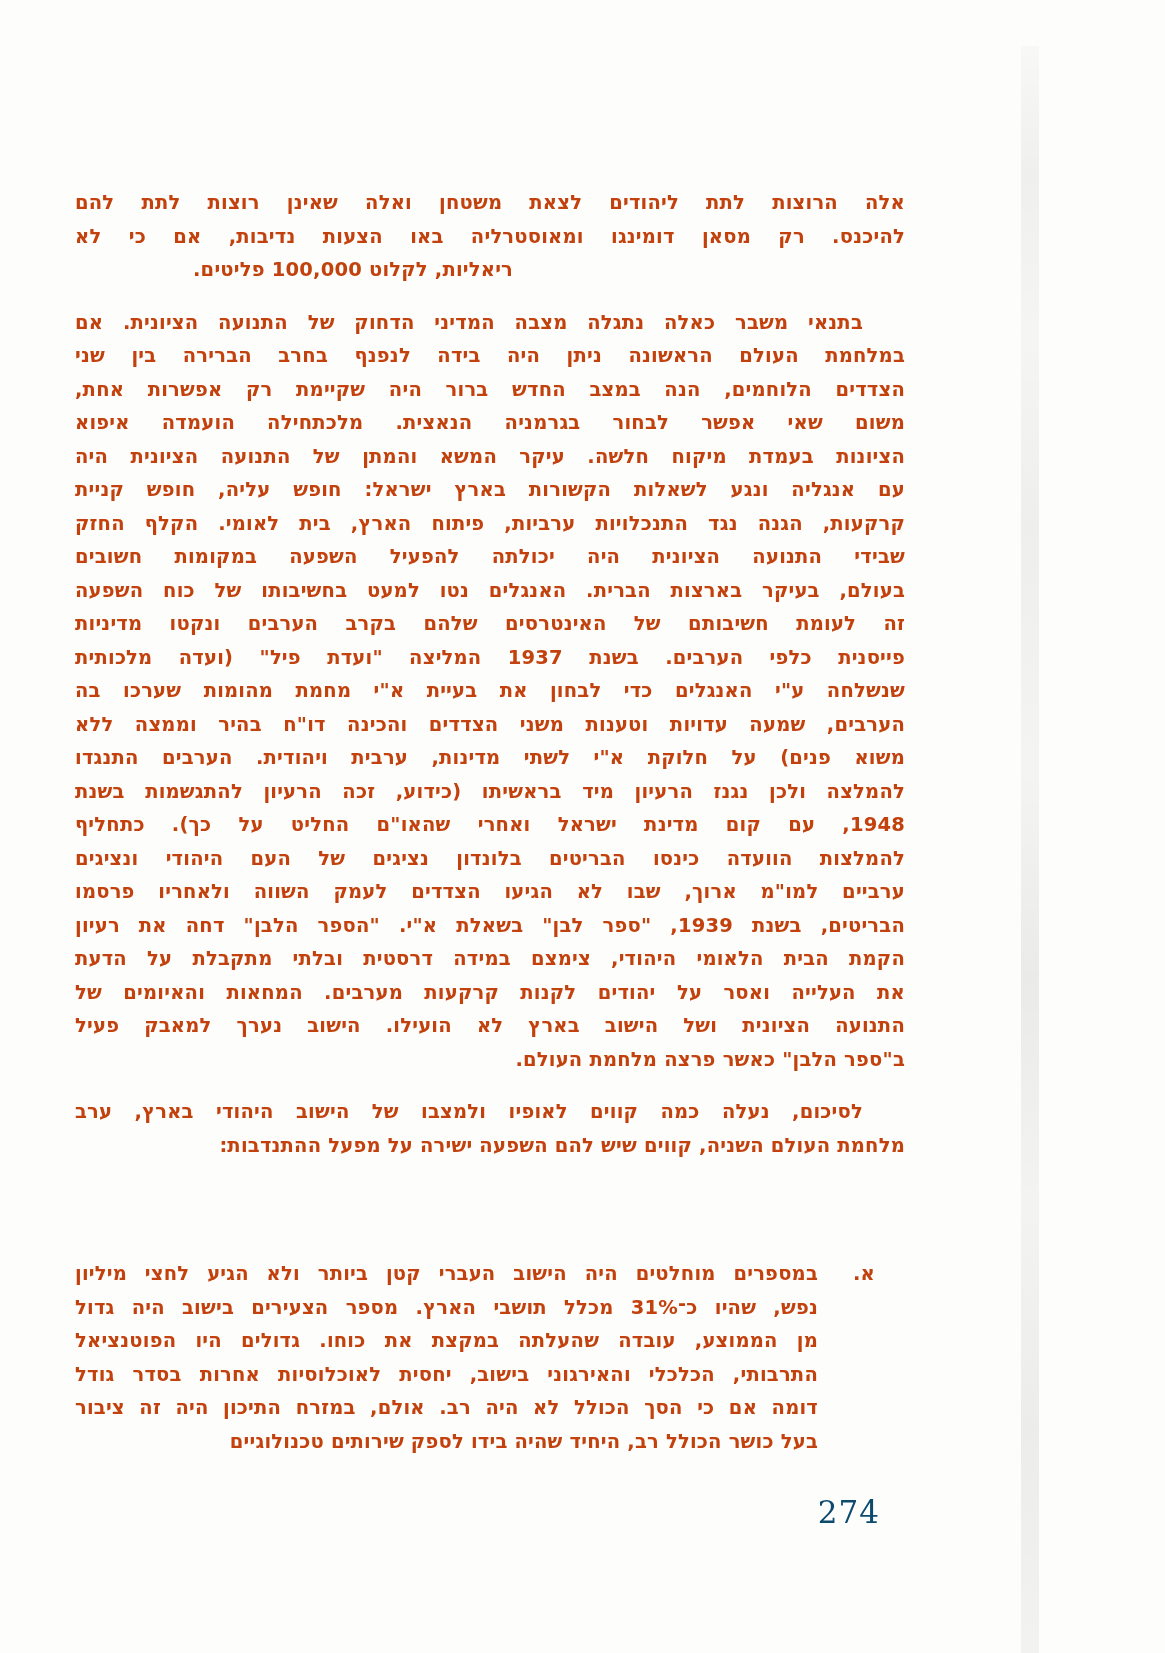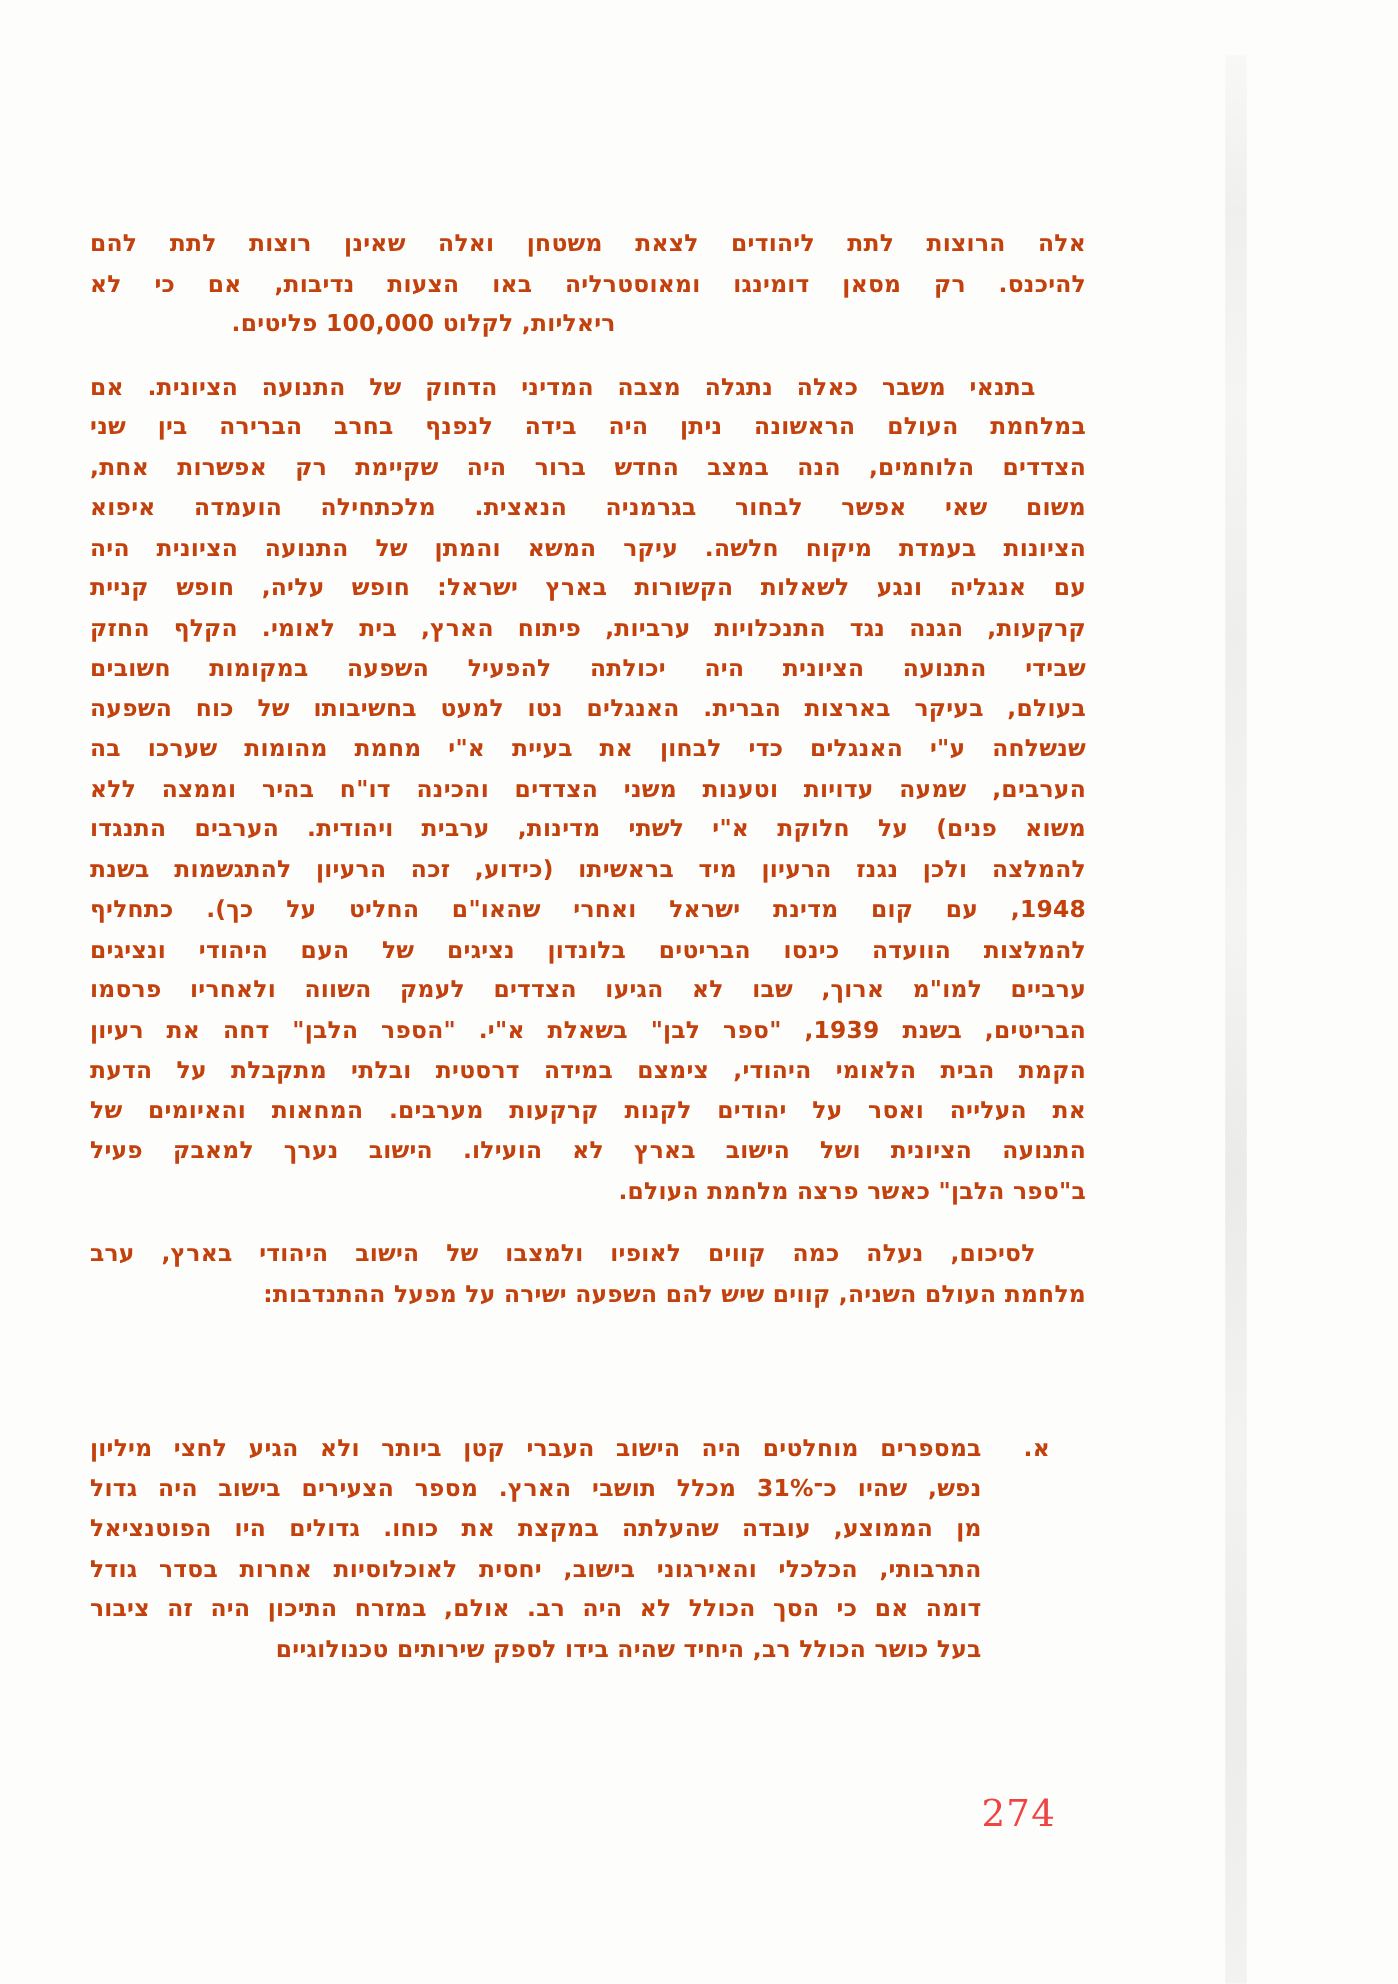--- a/index.html
+++ b/index.html
@@ -50,21 +50,21 @@
   }
   .item-lines{ flex:1 1 auto; min-width:0; }
   .page-number{
     position:absolute;
     top:1494px;
     right:285px;
     direction:ltr;
     font-family:"DejaVu Serif",serif;
     font-size:31px;
     font-weight:normal;
-    color:#ef4444;
+    color:#0c4a6e;
     letter-spacing:1px;
   }
 </style>
 </head>
 <body>
 
 <div class="scan-band"></div>
 
 <div class="text-block">
 
@@ -77,20 +77,22 @@
   <div class="para">
       <div class="tl ind">בתנאי משבר כאלה נתגלה מצבה המדיני הדחוק של התנועה הציונית. אם</div>
       <div class="tl">במלחמת העולם הראשונה ניתן היה בידה לנפנף בחרב הברירה בין שני</div>
       <div class="tl">הצדדים הלוחמים, הנה במצב החדש ברור היה שקיימת רק אפשרות אחת,</div>
       <div class="tl">משום שאי אפשר לבחור בגרמניה הנאצית. מלכתחילה הועמדה איפוא</div>
       <div class="tl">הציונות בעמדת מיקוח חלשה. עיקר המשא והמתן של התנועה הציונית היה</div>
       <div class="tl">עם אנגליה ונגע לשאלות הקשורות בארץ ישראל: חופש עליה, חופש קניית</div>
       <div class="tl">קרקעות, הגנה נגד התנכלויות ערביות, פיתוח הארץ, בית לאומי. הקלף החזק</div>
       <div class="tl">שבידי התנועה הציונית היה יכולתה להפעיל השפעה במקומות חשובים</div>
       <div class="tl">בעולם, בעיקר בארצות הברית. האנגלים נטו למעט בחשיבותו של כוח השפעה</div>
+      <div class="tl">זה לעומת חשיבותם של האינטרסים שלהם בקרב הערבים ונקטו מדיניות</div>
+      <div class="tl">פייסנית כלפי הערבים. בשנת 1937 המליצה "ועדת פיל" (ועדה מלכותית</div>
       <div class="tl">שנשלחה ע"י האנגלים כדי לבחון את בעיית א"י מחמת מהומות שערכו בה</div>
       <div class="tl">הערבים, שמעה עדויות וטענות משני הצדדים והכינה דו"ח בהיר וממצה ללא</div>
       <div class="tl">משוא פנים) על חלוקת א"י לשתי מדינות, ערבית ויהודית. הערבים התנגדו</div>
       <div class="tl">להמלצה ולכן נגנז הרעיון מיד בראשיתו (כידוע, זכה הרעיון להתגשמות בשנת</div>
       <div class="tl">1948, עם קום מדינת ישראל ואחרי שהאו"ם החליט על כך). כתחליף</div>
       <div class="tl">להמלצות הוועדה כינסו הבריטים בלונדון נציגים של העם היהודי ונציגים</div>
       <div class="tl">ערביים למו"מ ארוך, שבו לא הגיעו הצדדים לעמק השווה ולאחריו פרסמו</div>
       <div class="tl">הבריטים, בשנת 1939, "ספר לבן" בשאלת א"י. "הספר הלבן" דחה את רעיון</div>
       <div class="tl">הקמת הבית הלאומי היהודי, צימצם במידה דרסטית ובלתי מתקבלת על הדעת</div>
       <div class="tl">את העלייה ואסר על יהודים לקנות קרקעות מערבים. המחאות והאיומים של</div>

